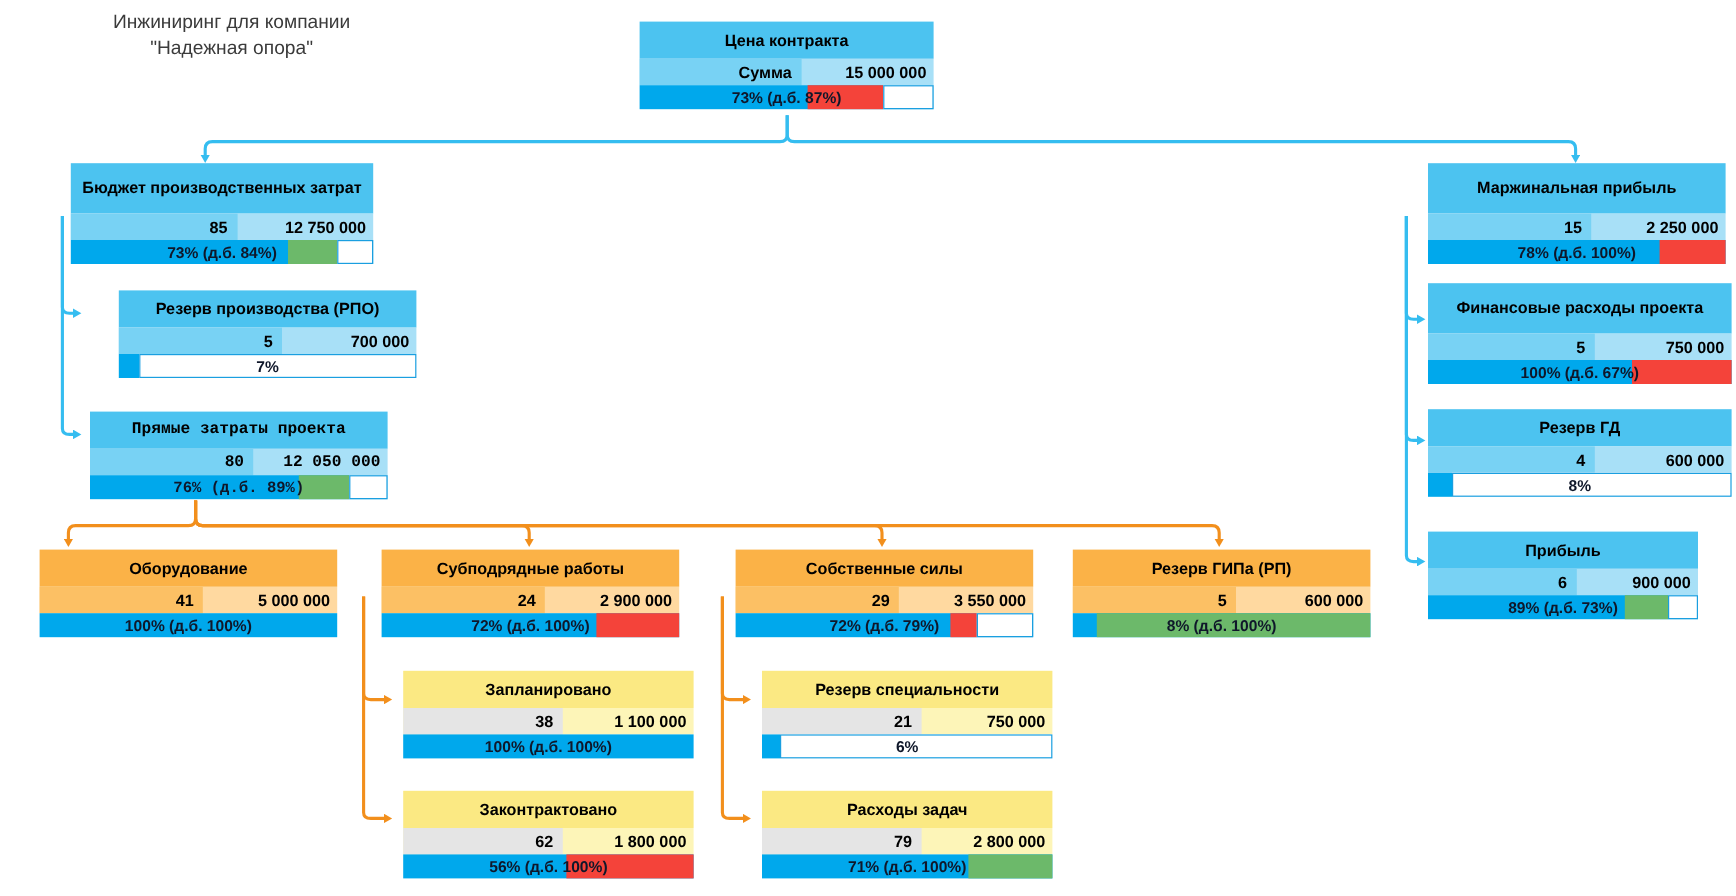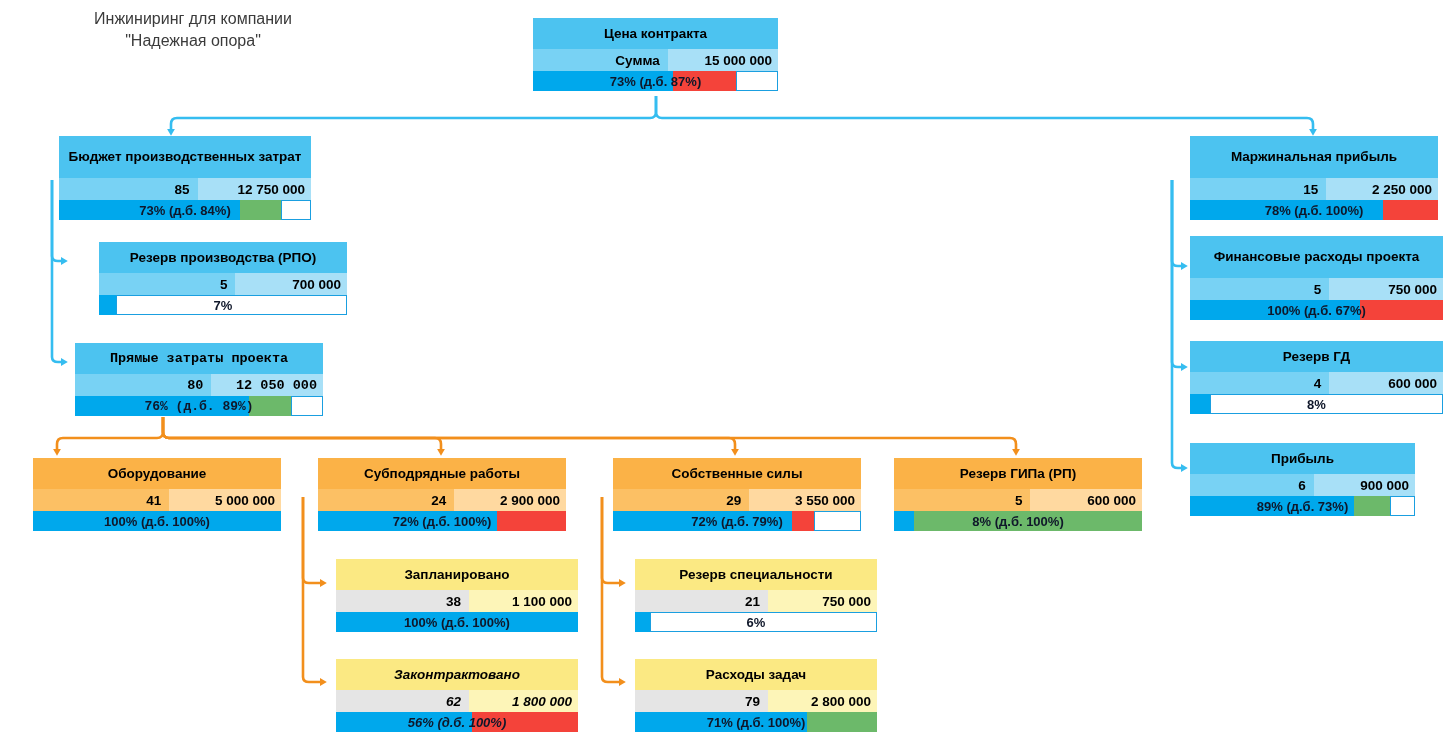--- a/index.html
+++ b/index.html
@@ -211,21 +211,21 @@
       <div class="card t-yellow" style="left: 336px; top: 559px; width: 242px;">
         <div class="hdr" style="height: 31px;">Запланировано</div>
         <div class="vals">
           <div class="q">38</div>
           <div class="m">1 100 000</div>
         </div>
         <div class="prog">
           <div class="ptxt">100% (д.б. 100%)</div>
         </div>
       </div>
-      <div class="card t-yellow" style="left: 336px; top: 659px; width: 242px; font-style: italic;">
+      <div class="card t-yellow" style="left: 336px; top: 659px; width: 242px;">
         <div class="hdr" style="height: 31px;">Законтрактовано</div>
         <div class="vals">
           <div class="q">62</div>
           <div class="m">1 800 000</div>
         </div>
         <div class="prog">
           <div class="bar red" style="left: 56%; width: 44%;"></div>
           <div class="ptxt">56% (д.б. 100%)</div>
         </div>
       </div>

